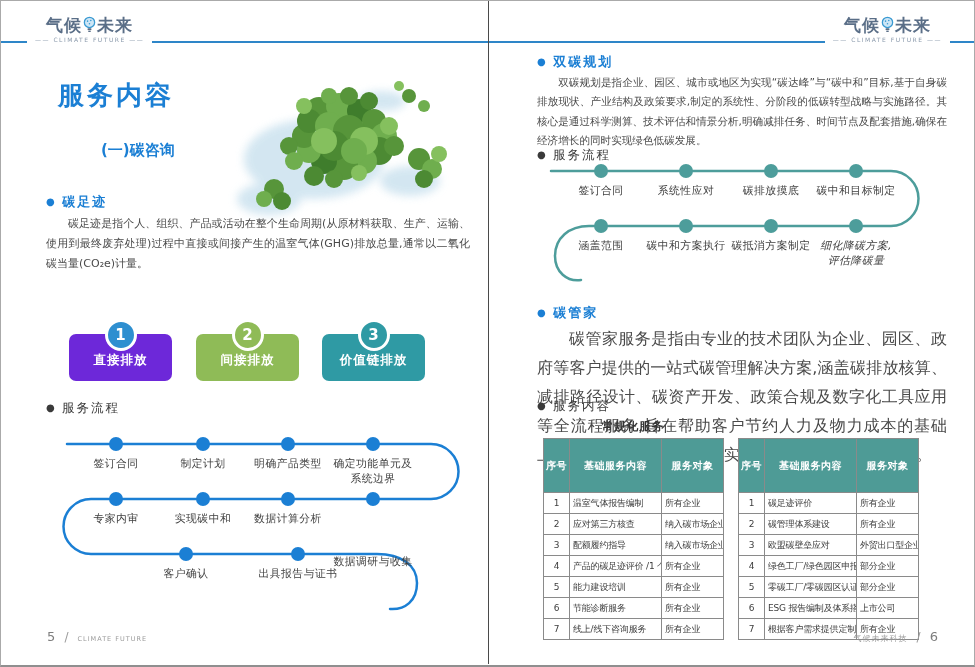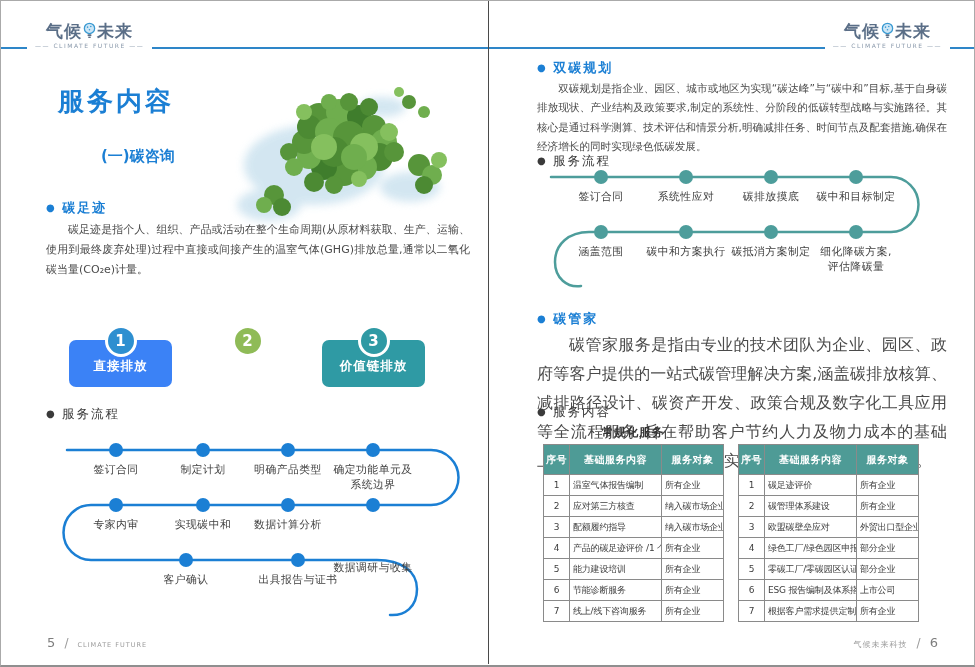--- a/index.html
+++ b/index.html
@@ -1,19 +1,19 @@
 <!DOCTYPE html>
 <html><head>
 <meta charset="utf-8">
 <style>
   html,body{margin:0;padding:0;background:#e8e8e8;}
   #canvas{position:relative;width:975px;height:667px;background:#ffffff;
     border:1px solid #aaaaaa;border-bottom:2px solid #8f8f8f;box-sizing:border-box;
     font-family:"DejaVu Sans","Liberation Sans",sans-serif;overflow:hidden;}
-  .page{position:absolute;top:6px;width:487px;height:468px;}
+  .page{position:absolute;top:0;width:487px;height:468px;}
   #page-left{left:0;}
   #page-right{left:488px;}
   #divider{position:absolute;left:487px;top:0;width:1px;height:663px;background:#4a4a4a;}
 
   
   .header-line{position:absolute;top:40px;left:0;width:100%;height:2px;background:#2e86c8;}
   .logo{position:absolute;top:15px;background:#ffffff;padding:0 8px;text-align:center;}
   .logo-left{left:26px;}
   .logo-right{right:26px;}
   .logo-row{display:flex;align-items:center;justify-content:center;gap:1px;
@@ -48,21 +48,21 @@
   .flow{position:absolute;}
   .flow svg{position:absolute;left:0;top:0;}
   .flow-label{position:absolute;transform:translateX(-50%);width:110px;text-align:center;
     font-size:10.8px;color:#3f3f3f;line-height:1.4;white-space:pre-line;letter-spacing:0.5px;}
 
   
   .tbl-title{position:absolute;width:180px;text-align:center;font-size:11.5px;font-weight:bold;color:#333;letter-spacing:1px;}
   table.svc{position:absolute;border-collapse:collapse;width:180px;table-layout:fixed;}
   table.svc col.c1{width:26px;} table.svc col.c2{width:92px;} table.svc col.c3{width:62px;}
   table.svc th{background:#4e9b96;color:#ffffff;font-size:10px;font-weight:bold;
-    border:1px solid #8a8a8a;height:21px;padding:4px 2px;letter-spacing:0.5px;}
+    border:1px solid #8a8a8a;height:21px;padding:16px 2px;letter-spacing:0.5px;}
   table.svc td{border:1px solid #8a8a8a;font-size:9px;color:#3d3d3d;height:20px;
     padding:0 3px;white-space:nowrap;overflow:hidden;letter-spacing:-0.2px;}
   table.svc td.col-num{text-align:center;}
 
   
   .footer{position:absolute;top:625px;color:#8a8a8a;}
   .footer .pagenum{font-size:13px;color:#7d7d7d;}
   .footer .slash{font-size:12px;margin:0 4px;color:#9a9a9a;}
   .footer .brand{font-size:6.5px;letter-spacing:1px;color:#9a9a9a;}
   .footer-left{left:46px;}
@@ -153,27 +153,30 @@
 
     <div class="para" style="left:45px;top:213px;width:424px;">
       <p>碳足迹是指个人、组织、产品或活动在整个生命周期(从原材料获取、生产、运输、使用到最终废弃处理)过程中直接或间接产生的温室气体(GHG)排放总量,通常以二氧化碳当量(CO₂e)计量。</p>
     </div>
 
     <div class="scopes">
       <div class="scope" style="left:68px;">
         <div class="scope-circle" style="background: rgb(46, 143, 208);">
           <span>1</span>
           </div>
-        <div class="scope-box" style="background: #3b82f6;">
+        <div class="scope-box" style="background: #6d28d9;">
           <span>直接排放</span>
           </div>
       </div>
       <div class="scope" style="left:195px;">
         <div class="scope-circle" style="background: rgb(143, 187, 87);">
           <span>2</span>
+          </div>
+        <div class="scope-box" style="background: rgb(143, 187, 87);">
+          <span>间接排放</span>
           </div>
       </div>
       <div class="scope" style="left:321px;">
         <div class="scope-circle" style="background: rgb(47, 154, 164);">
           <span>3</span>
           </div>
         <div class="scope-box" style="background: rgb(47, 154, 164);">
           <span>价值链排放</span>
           </div>
       </div>
@@ -258,21 +261,21 @@
             <circle cx="317" cy="67" r="7"></circle>
         </g>
       </svg>
       <div class="flow-label" style="left:62px;top:24px;">签订合同</div>
       <div class="flow-label" style="left:147px;top:24px;">系统性应对</div>
       <div class="flow-label" style="left:232px;top:24px;">碳排放摸底</div>
       <div class="flow-label" style="left:317px;top:24px;">碳中和目标制定</div>
       <div class="flow-label" style="left:62px;top:79px;">涵盖范围</div>
       <div class="flow-label" style="left:147px;top:79px;">碳中和方案执行</div>
       <div class="flow-label" style="left:232px;top:79px;">碳抵消方案制定</div>
-      <div class="flow-label" style="left:317px;top:79px;">细化降碳方案,
+      <div class="flow-label" style="left:317px;top:79px;font-style:italic;">细化降碳方案,
 评估降碳量</div>
     </div>
 
     <div class="h-blue" style="left:48px;top:303px;">碳管家</div>
     <div class="para" style="left:48px;top:323px;width:410px;font-size:16px;">
       <p>碳管家服务是指由专业的技术团队为企业、园区、政府等客户提供的一站式碳管理解决方案,涵盖碳排放核算、减排路径设计、碳资产开发、政策合规及数字化工具应用等全流程服务,旨在帮助客户节约人力及物力成本的基础上,系统性应对“双碳”目标,实现低碳转型与可持续发展。</p>
     </div>
 
     <div class="h-dark" style="left:48px;top:397px;">服务内容</div>
 

